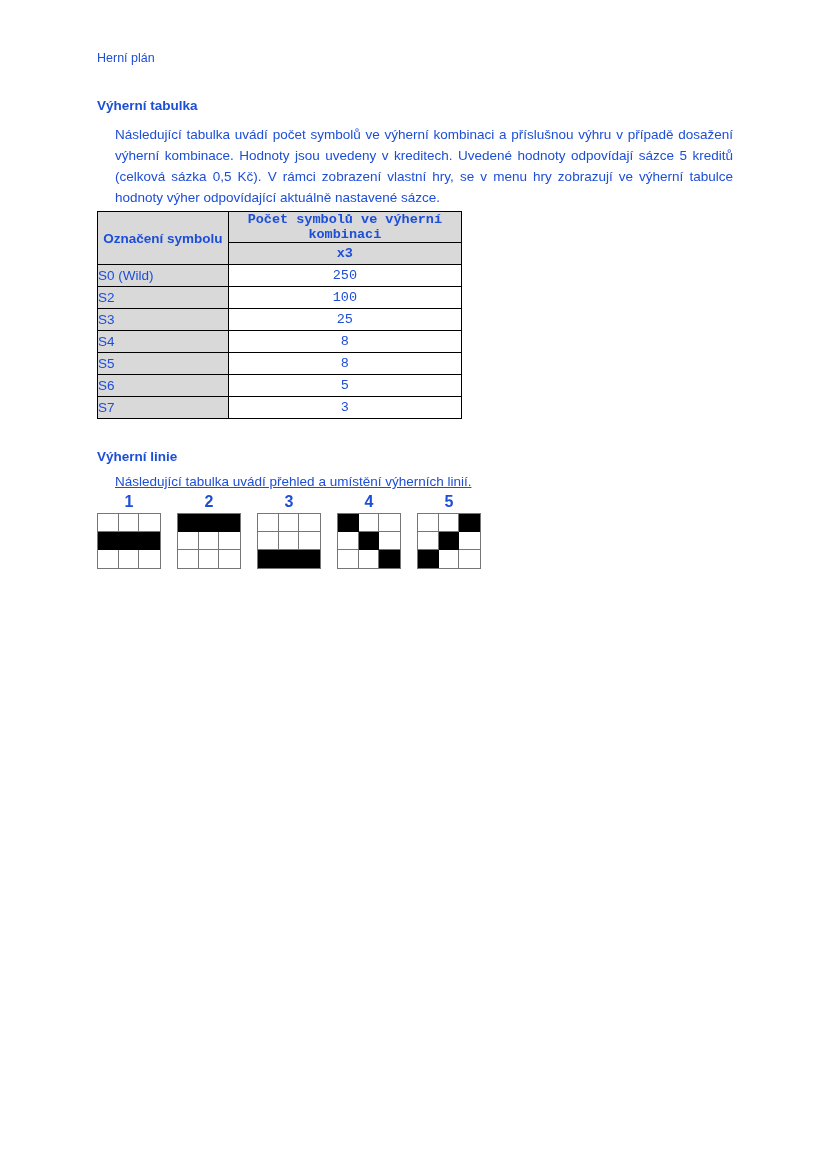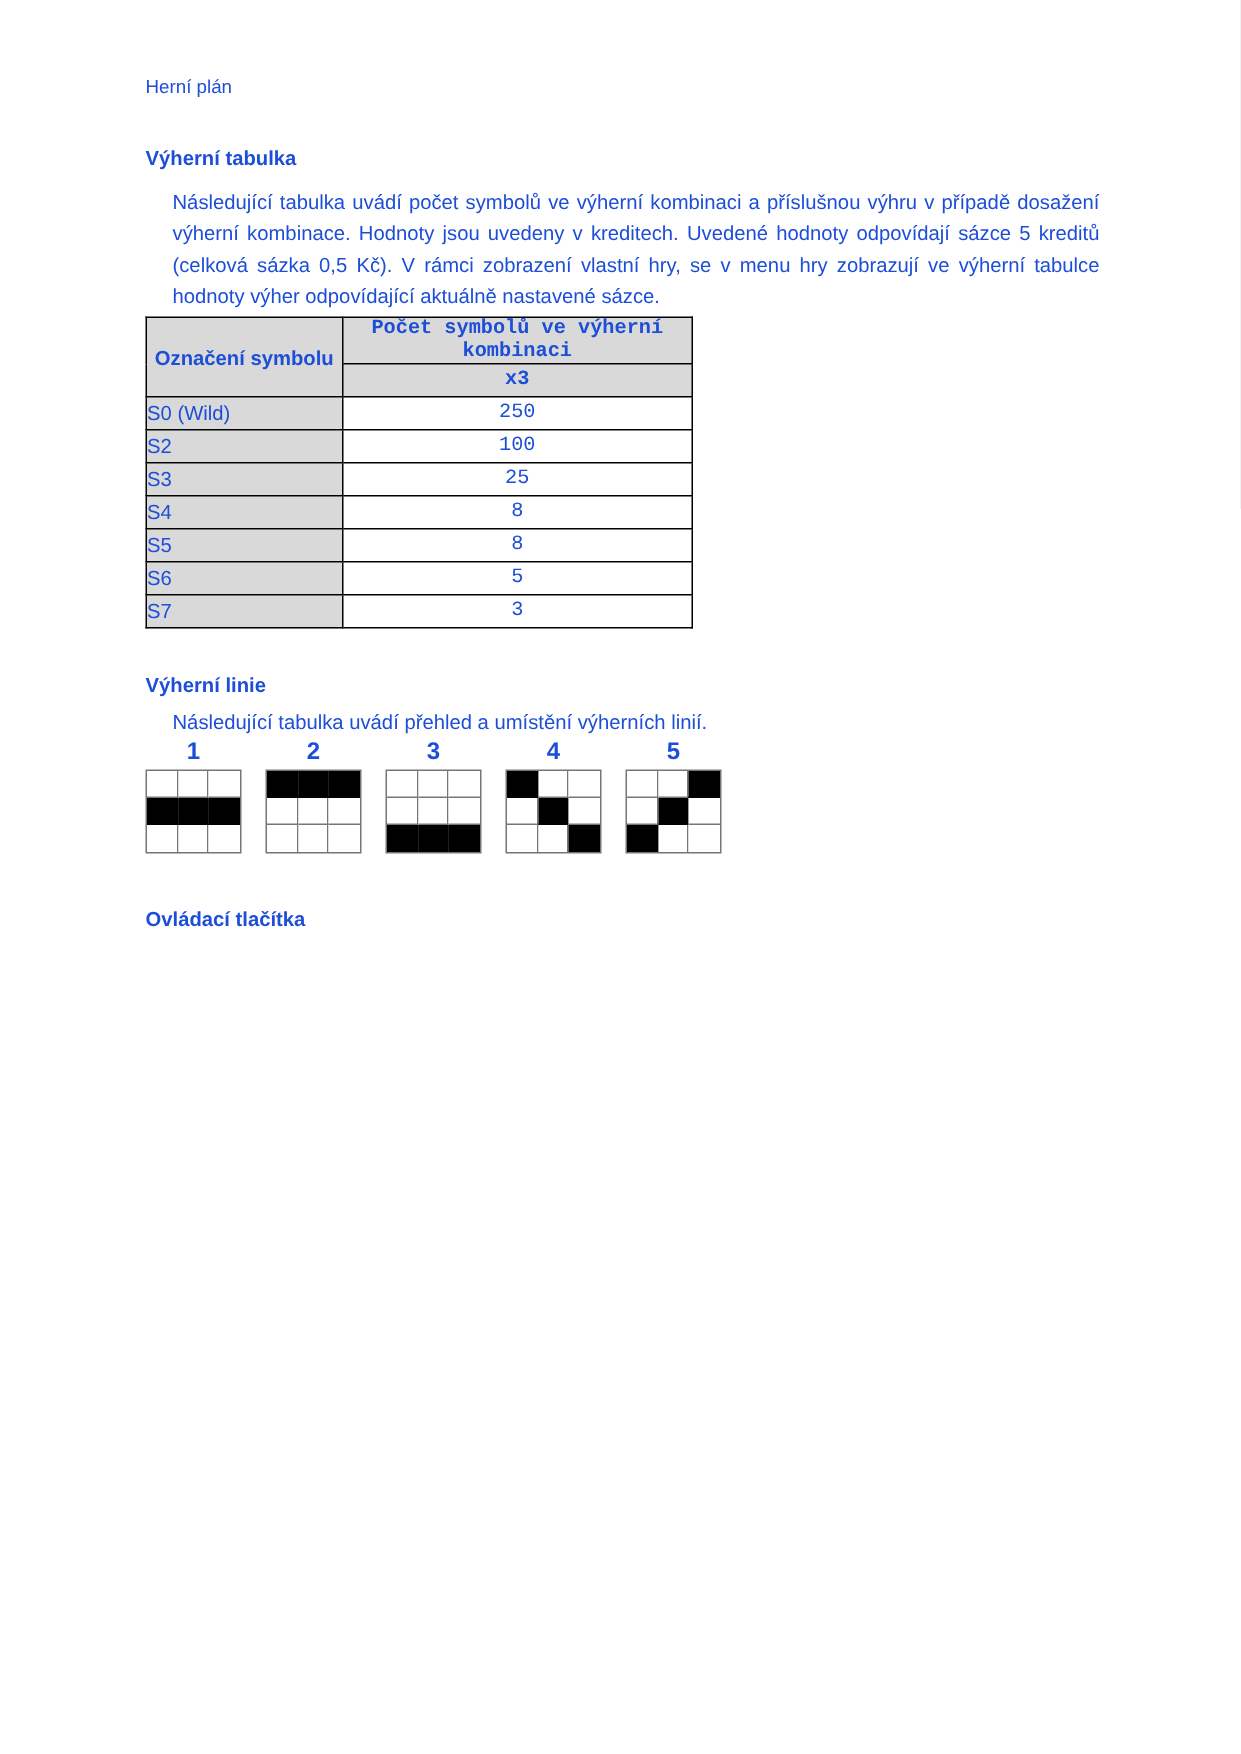--- a/index.html
+++ b/index.html
@@ -23,21 +23,21 @@
   .h-tabulka { margin-top:34px; }
   .h-linie   { margin-top:31px; }
   .h-ovladaci{ margin-top:37px; }
 
   .para {
     font-size:13.5px; line-height:21px;
     text-align:justify;
     margin-top:11px;
     margin-left:18px;
   }
-  .para.single { text-align:left; margin-top:7px; }
+  .para.single { text-align:left; margin-top:7px;text-decoration:underline; }
 
   table.pay-table {
     border-collapse:collapse;
     margin-top:3px;
     width:365px;
     table-layout:fixed;
   }
   table.pay-table td {
     border:1px solid #000;
     height:22px;
@@ -201,17 +201,16 @@
             <div class="cell"></div>
             <div class="cell filled"></div>
             <div class="cell"></div>
             <div class="cell filled"></div>
             <div class="cell"></div>
             <div class="cell"></div>
           </div>
       </div>
     </div>
 
-    <div class="section-heading h-ovladaci">Ovládací tlačítka</div>
 
 
   </div>
 </div>
 
 </body></html>

